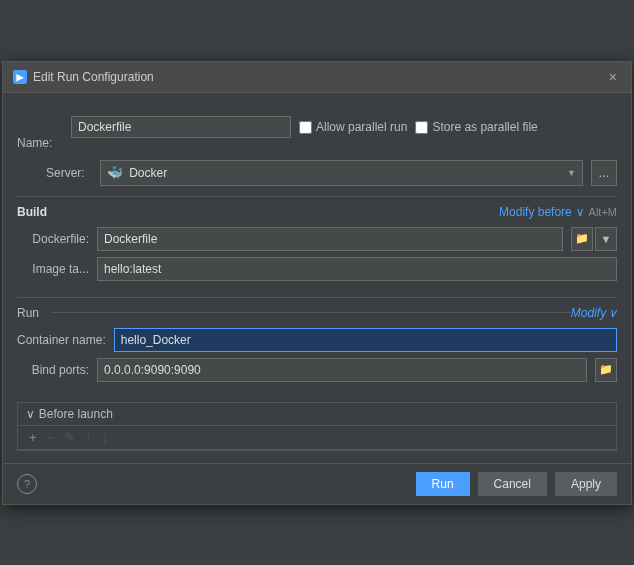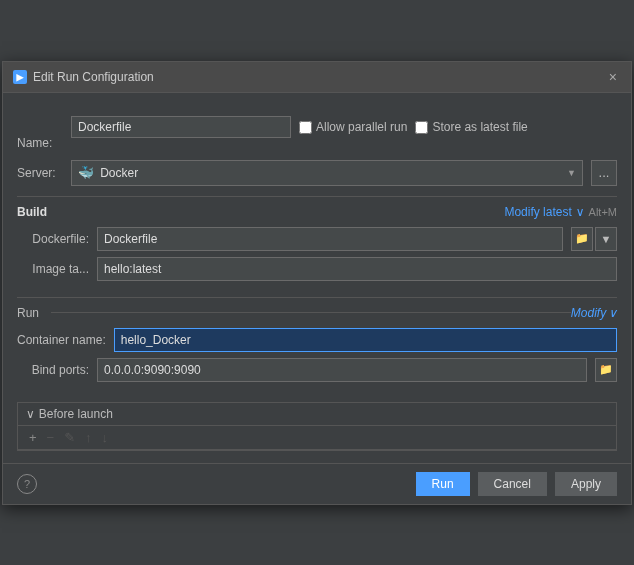--- a/index.html
+++ b/index.html
@@ -90,20 +90,21 @@
       align-items: center;
       gap: 8px;
     }
     .name-label { min-width: 46px; margin-top: 31px; }
 
     
     .server-row {
       display: flex;
       align-items: center;
       gap: 8px;
+      margin-left: 29px;
     }
     .server-label { min-width: 46px; }
     .server-select {
       flex: 1;
       background: #45494a;
       border: 1px solid #6a6a6a;
       color: #dddddd;
       padding: 3px 6px;
       font-size: 12px;
       display: flex;
@@ -353,21 +354,21 @@
 
     <div class="name-row">
       <span class="label name-label">Name:</span>
       <input class="name-input" type="text" value="Dockerfile" style="">
       <label class="checkbox-label">
         <input type="checkbox" style="">
         <span>Allow parallel run</span>
       </label>
       <label class="checkbox-label">
         <input type="checkbox" style="">
-        <span>Store as latest file</span>
+        <span>Store as parallel file</span>
       </label>
     </div>
 
     <div class="server-row">
       <span class="label server-label">Server:</span>
       <div class="server-select" style="flex:1;">
         <div class="server-select-inner">
           <span class="docker-icon">🐳</span>
           <span>Docker</span>
         </div>
@@ -375,21 +376,21 @@
       </div>
       <div class="server-dots-btn">
         <span>...</span>
       </div>
     </div>
 
     <div class="section">
       <div class="section-header">
         <span class="section-title">Build</span>
         <div class="section-action">
-          <span>Modify latest</span>
+          <span>Modify before</span>
           <span>∨</span>
           <span class="shortcut">Alt+M</span>
         </div>
       </div>
 
       <div class="field-row">
         <span class="field-label">Dockerfile:</span>
         <input class="field-input" type="text" value="Dockerfile" style="">
         <div class="field-btn-group">
           <div class="field-icon-btn">📁</div>

